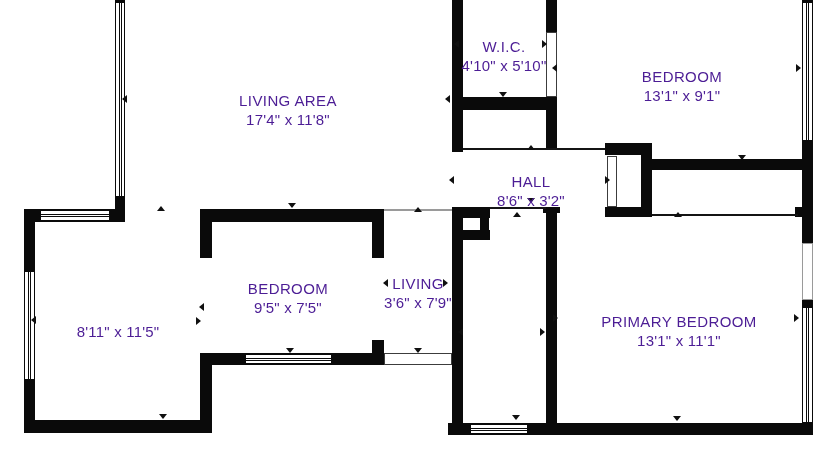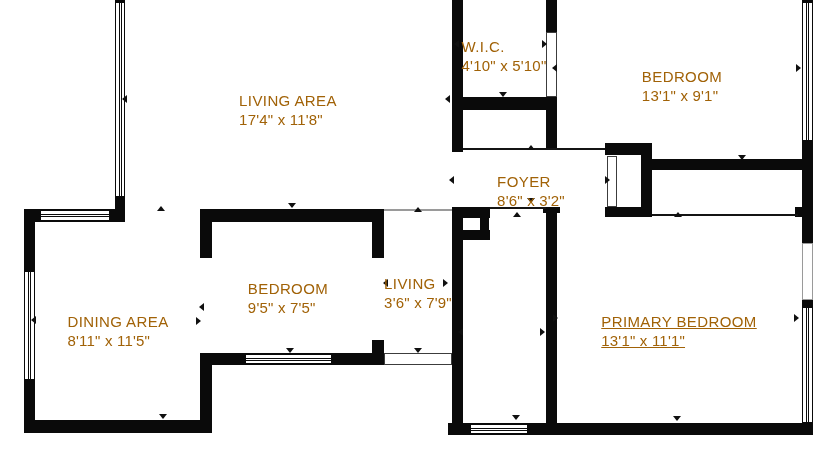--- a/index.html
+++ b/index.html
@@ -15,21 +15,21 @@
   .window.v::before{left:38%;} .window.v::after{left:58%;}
   .opening{position:absolute;background:#ffffff;border:1px solid #3c3c3c;box-sizing:border-box;}
   .opening.faint{border-color:#9a9a9a;}
   .thin{position:absolute;background:#141414;}
   .thin.faint{background:#9a9a9a;}
   .tri{position:absolute;width:0;height:0;}
   .tri-u{border-left:4px solid transparent;border-right:4px solid transparent;border-bottom:5px solid #101010;}
   .tri-d{border-left:4px solid transparent;border-right:4px solid transparent;border-top:5px solid #101010;}
   .tri-l{border-top:4px solid transparent;border-bottom:4px solid transparent;border-right:5px solid #101010;}
   .tri-r{border-top:4px solid transparent;border-bottom:4px solid transparent;border-left:5px solid #101010;}
-  .room-label{position:absolute;transform:translate(-50%,-50%);text-align:left;color:#a16207;white-space:nowrap;}
+  .room-label{position:absolute;transform:translate(-50%,-50%);text-align:center;color:#4c1d95;white-space:nowrap;}
   .room-name{font-size:15px;line-height:19px;letter-spacing:.4px;}
   .room-dims{font-size:15px;line-height:19px;letter-spacing:.2px;}
 </style>
 </head>
 <body>
 
 <div class="plan" id="plan">
     <div class="wall" style="left: 115px; top: 0px; width: 10px; height: 3px;"></div>
     <div class="wall" style="left: 115px; top: 196px; width: 10px; height: 26px;"></div>
     <div class="wall" style="left: 24px; top: 209px; width: 101px; height: 13px;"></div>
@@ -112,32 +112,31 @@
     </div>
     <div class="room-label" style="left: 504px; top: 56px;">
       <div class="room-name">W.I.C.</div>
       <div class="room-dims">4'10" x 5'10"</div>
     </div>
     <div class="room-label" style="left: 682px; top: 86px;">
       <div class="room-name">BEDROOM</div>
       <div class="room-dims">13'1" x 9'1"</div>
     </div>
     <div class="room-label" style="left: 531px; top: 191px;">
-      <div class="room-name">FOYER</div>
+      <div class="room-name">HALL</div>
       <div class="room-dims">8'6" x 3'2"</div>
     </div>
     <div class="room-label" style="left: 118px; top: 331px;">
-      <div class="room-name">DINING AREA</div>
       <div class="room-dims">8'11" x 11'5"</div>
     </div>
     <div class="room-label" style="left: 288px; top: 298px;">
       <div class="room-name">BEDROOM</div>
       <div class="room-dims">9'5" x 7'5"</div>
     </div>
     <div class="room-label" style="left: 418px; top: 293px;">
       <div class="room-name">LIVING</div>
       <div class="room-dims">3'6" x 7'9"</div>
     </div>
-    <div class="room-label" style="left: 679px; top: 331px; text-decoration: underline;">
+    <div class="room-label" style="left: 679px; top: 331px;">
       <div class="room-name">PRIMARY BEDROOM</div>
       <div class="room-dims">13'1" x 11'1"</div>
     </div>
   </div>
 
 </body></html>

